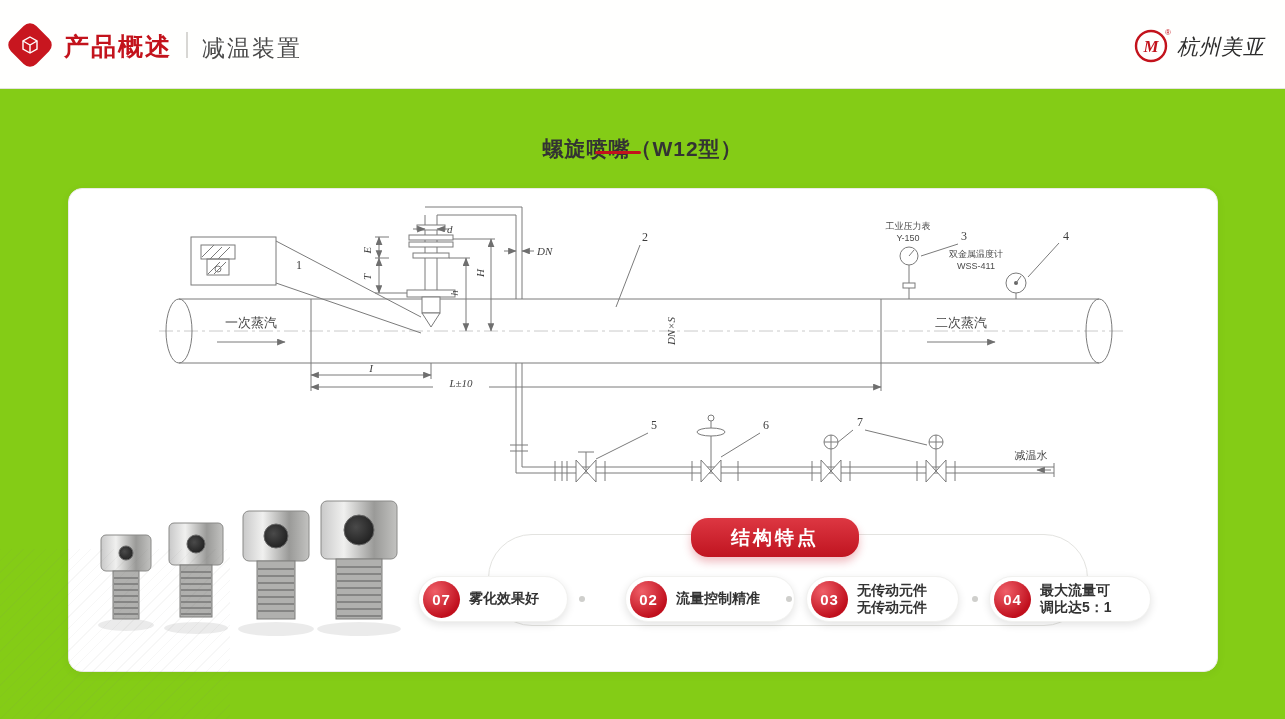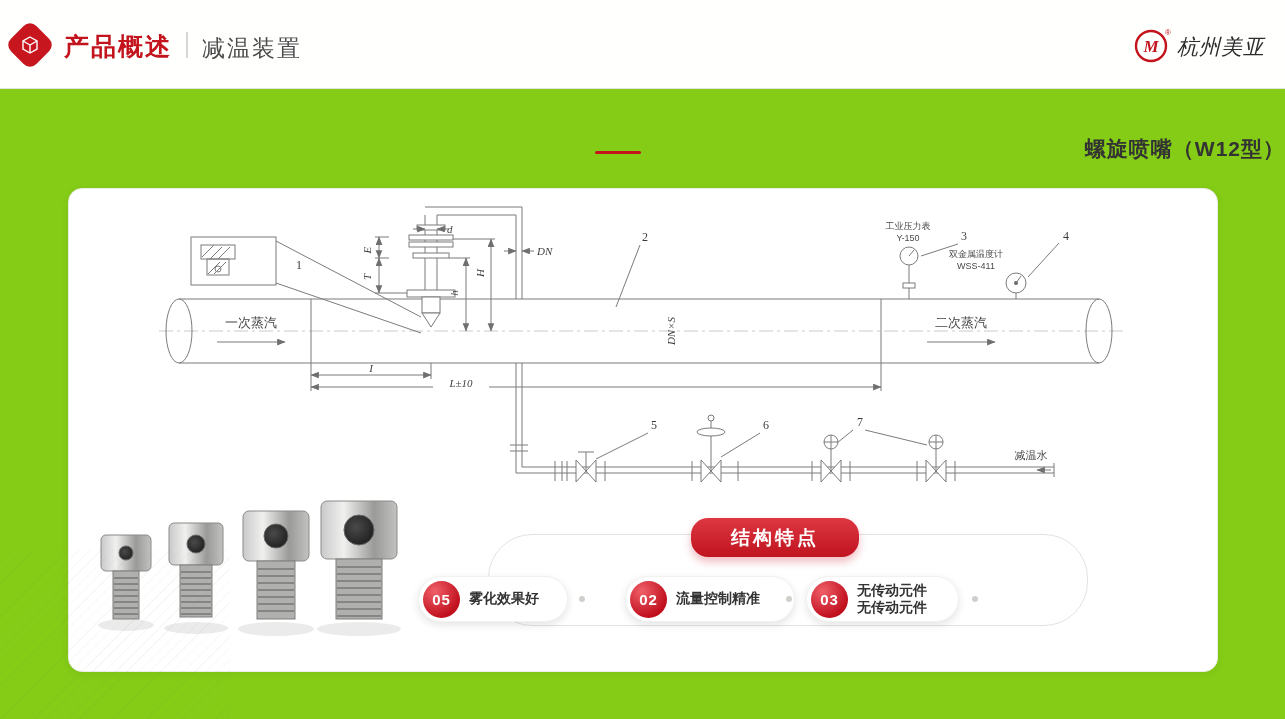--- a/index.html
+++ b/index.html
@@ -9,21 +9,21 @@
   .topbar{position:absolute;top:0;left:0;right:0;height:88px;background:#fffffe;border-bottom:1px solid #e3e2df;}
   .cube-badge{position:absolute;left:12px;top:27px;width:36px;height:36px;background:#c8161f;border-radius:9px;
               transform:rotate(45deg);display:flex;align-items:center;justify-content:center;}
   .cube-badge svg{transform:rotate(-45deg);}
   .header-title{position:absolute;left:64px;top:30px;font-size:25px;font-weight:700;color:#c3131c;letter-spacing:2px;}
   .header-sep{position:absolute;left:186px;top:32px;width:2px;height:26px;background:#d8d7d4;}
   .header-sub{position:absolute;left:202px;top:33px;font-size:23px;color:#4a4a4a;letter-spacing:2px;}
   .brand{position:absolute;right:20px;top:26px;display:flex;align-items:center;gap:6px;}
   .brand-name{font-size:21px;color:#2d2d2d;font-weight:500;letter-spacing:1px;font-style:italic;}
   
-  .slide-title{position:absolute;top:118px;left:0;right:0;text-align:right;font-size:21px;font-weight:700;color:#333;letter-spacing:1px;}
+  .slide-title{position:absolute;top:118px;left:0;right:0;text-align:center;font-size:21px;font-weight:700;color:#333;letter-spacing:1px;}
   .title-underline{position:absolute;top:151px;left:calc(50% - 25px);transform:translateX(-50%);width:46px;height:3px;background:#c3131c;border-radius:2px;}
   
   .card{position:absolute;left:68px;top:188px;width:1148px;height:482px;background:#fff;border:1px solid #ebebe8;
         border-radius:14px;box-shadow:0 2px 10px rgba(0,0,0,0.05);}
   .diagram{position:absolute;left:20px;top:6px;}
   .diagram text{stroke:none;}
   .photo{position:absolute;left:22px;top:288px;width:310px;height:160px;}
   
   .features-outline{position:absolute;left:419px;top:345px;width:598px;height:90px;border:1px solid #e3e3e0;border-radius:44px;background:transparent;}
   .banner{position:absolute;left:622px;top:329px;width:168px;height:39px;border-radius:17px;
@@ -289,21 +289,21 @@
         <circle cx="268" cy="53" r="15" fill="url(#hole)" stroke="#666"></circle>
         <rect x="245" y="82" width="46" height="60" fill="#b0b0ae" stroke="#7e7e7c"></rect>
         <path d="M246,90h44M246,97h44M246,104h44M246,111h44M246,118h44M246,125h44M246,132h44M246,139h44" stroke="#777" stroke-width="1.5"></path>
       </g>
     </svg>
 
     <div class="features-outline"></div>
     <div class="banner">结构特点</div>
 
     <div class="pill" style="left:349px;width:150px;">
-      <div class="num">05</div>
+      <div class="num">07</div>
       <div class="txt">
         <span>雾化效果好</span>
 
       </div>
     </div>
     <div class="dot" style="left:510px;"></div>
     <div class="pill" style="left:556px;width:170px;">
       <div class="num">02</div>
       <div class="txt">
         <span>流量控制精准</span>
@@ -312,16 +312,23 @@
     </div>
     <div class="dot" style="left:717px;"></div>
     <div class="pill" style="left:737px;width:153px;">
       <div class="num">03</div>
       <div class="txt">
         <span>无传动元件</span>
         <span>无传动元件</span>
       </div>
     </div>
     <div class="dot" style="left:903px;"></div>
+    <div class="pill" style="left:920px;width:162px;">
+      <div class="num">04</div>
+      <div class="txt">
+        <span>最大流量可</span>
+        <span>调比达5：1</span>
+      </div>
+    </div>
   </div>
 
   <div class="corner-tex"></div>
 </div>
 
 </body></html>

